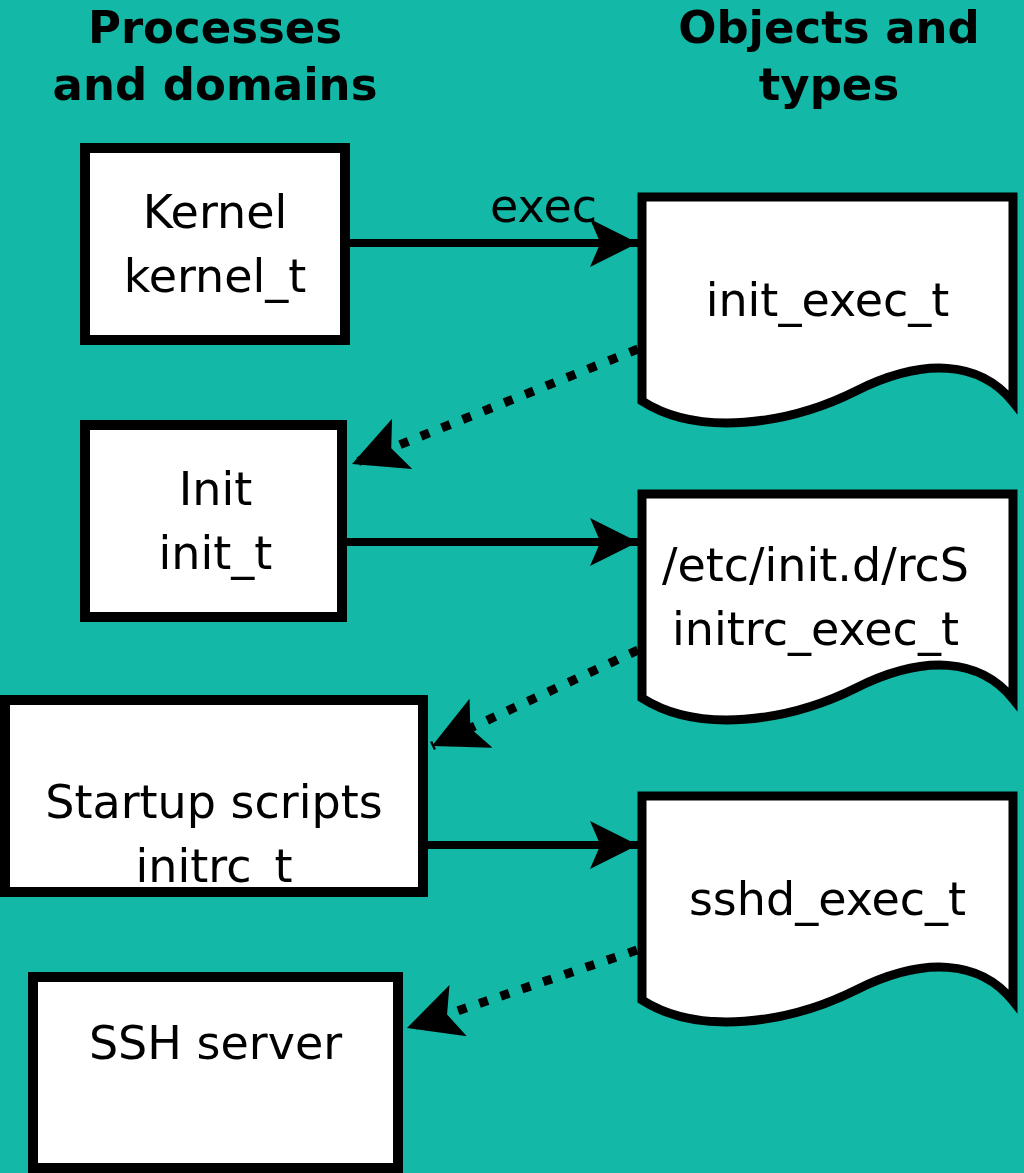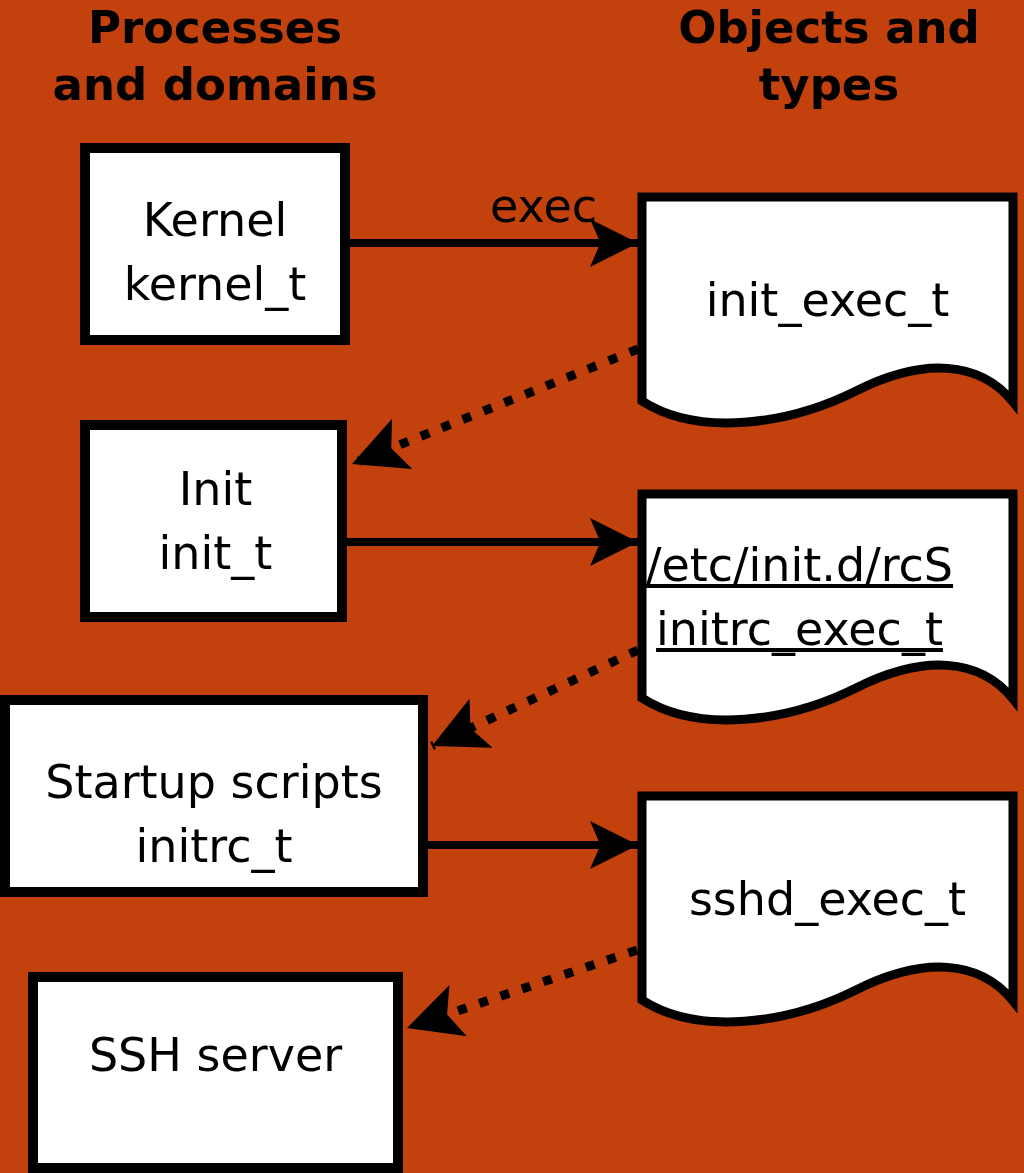--- a/index.html
+++ b/index.html
@@ -4,21 +4,21 @@
 <style>
   html, body {
     margin: 0;
     padding: 0;
     background: #ffffff;
   }
   .canvas {
     position: relative;
     width: 1024px;
     height: 1173px;
-    background: #c2410c;
+    background: #14b8a6;
     overflow: hidden;
     font-family: "DejaVu Sans", "Liberation Sans", sans-serif;
     color: #000000;
   }
   .shapes {
     position: absolute;
     left: 0;
     top: 0;
     width: 1024px;
     height: 1173px;
@@ -102,40 +102,40 @@
     <line class="dotted-arrow" x1="637" y1="950" x2="407" y2="1028" marker-end="url(#head)"></line>
   </svg>
 
   <div class="hdr" style="left:10px; top:-1px; width:410px;">Processes
 and domains</div>
   <div class="hdr" style="left:618px; top:-1px; width:422px;">Objects and
 types</div>
 
   <div class="edge-label" style="left:397px; top:180px; width:200px;">exec</div>
 
-  <div class="label" style="left:80px; top:143px; width:270px; height:202px;margin-top:8px;">
+  <div class="label" style="left:80px; top:143px; width:270px; height:202px;">
     <span>Kernel</span>
     <span>kernel_t</span>
   </div>
   <div class="label" style="left:82px; top:420px; width:267px; height:202px;">
     <span>Init</span>
     <span>init_t</span>
   </div>
-  <div class="label" style="left:0px; top:713px; width:428px; height:202px;border-radius:12px;">
+  <div class="label" style="left:0px; top:733px; width:428px; height:202px;border-radius:12px;">
     <span>Startup scripts</span>
     <span>initrc_t</span>
   </div>
-  <div class="label" style="left:28px; top:972px; width:375px; height:141px;margin-top:12px;">
+  <div class="label" style="left:28px; top:972px; width:375px; height:141px;">
     <span>SSH server</span>
   </div>
 
   <div class="label" style="left:642px; top:197px; width:371px; height:205px; padding-bottom:40px; box-sizing:content-box;">
     <span>init_exec_t</span>
   </div>
-  <div class="label" style="left:614px; top:494px; width:371px; height:205px; padding-bottom:40px; box-sizing:content-box;text-decoration:underline;">
+  <div class="label" style="left:630px; top:494px; width:371px; height:205px; padding-bottom:40px; box-sizing:content-box;">
     <span>/etc/init.d/rcS</span>
     <span>initrc_exec_t</span>
   </div>
   <div class="label" style="left:642px; top:796px; width:371px; height:205px; padding-bottom:40px; box-sizing:content-box;">
     <span>sshd_exec_t</span>
   </div>
 
 </div>
 
 </body></html>

